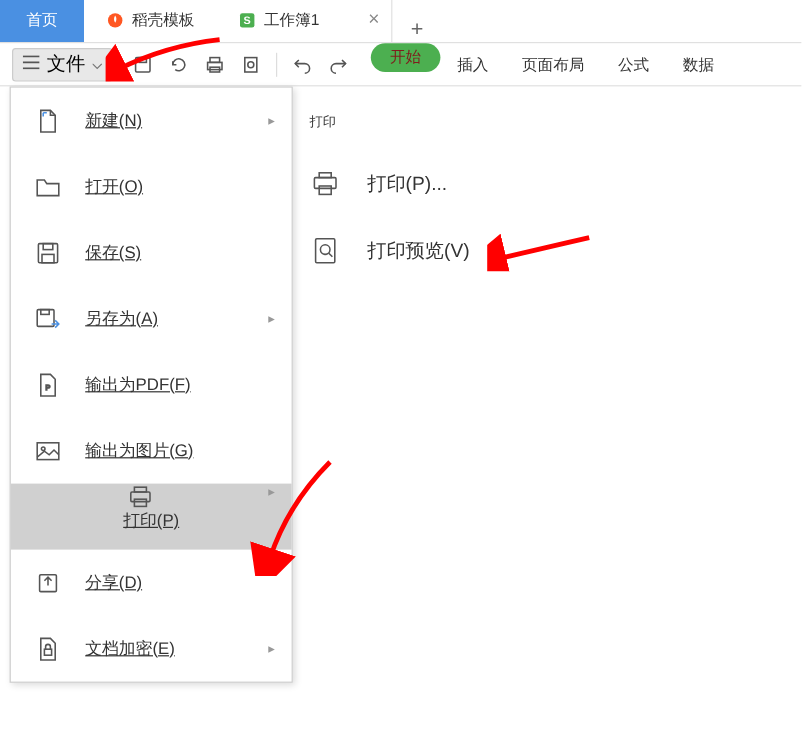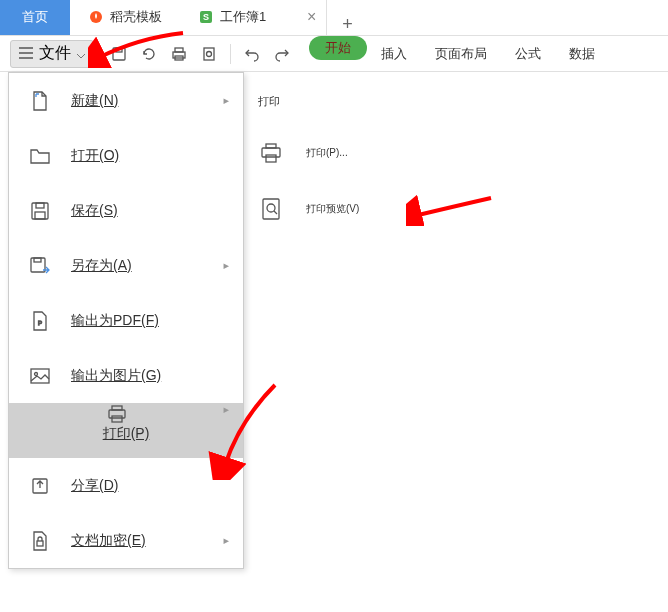--- a/index.html
+++ b/index.html
@@ -24,21 +24,21 @@
     .ribbon-tab.start { background: #4CAF50; color: #7f1d1d; border-radius: 14px; height: 24px; padding: 0 16px; }
     
     .dropdown { position: absolute; left: 8px; top: 72px; width: 236px; background: #fff; border: 1px solid #ccc; box-shadow: 2px 2px 6px rgba(0,0,0,0.15); z-index: 10; }
     .menu-item { display: flex; align-items: center; height: 55px; padding: 0 18px; cursor: pointer; font-size: 14px; color: #333; position: relative; text-decoration: underline; }
     .menu-item.active { background: #d0d0d0; flex-direction: column; }
     .menu-icon { width: 26px; height: 22px; margin-right: 18px; display: flex; align-items: center; justify-content: center; }
     .menu-arrow { position: absolute; right: 14px; color: #999; font-size: 11px; }
     
     .submenu { position: absolute; left: 258px; top: 94px; }
     .submenu-title { font-size: 11px; color: #333; margin-bottom: 24px; }
-    .submenu-item { display: flex; align-items: center; height: 40px; margin-bottom: 16px; cursor: pointer; font-size: 10px; color: #333; }
+    .submenu-item { display: flex; align-items: center; height: 40px; margin-bottom: 16px; cursor: pointer; font-size: 16px; color: #333; }
     .submenu-icon { width: 26px; height: 24px; margin-right: 22px; display: flex; align-items: center; justify-content: center; }
     
     .arrow-red { position: absolute; pointer-events: none; z-index: 20; }
     .arrow1 { left: 88px; top: 28px; }
     .arrow2 { left: 170px; top: 380px; }
     .arrow3 { left: 406px; top: 186px; }
   </style>
 </head>
 <body>
 

